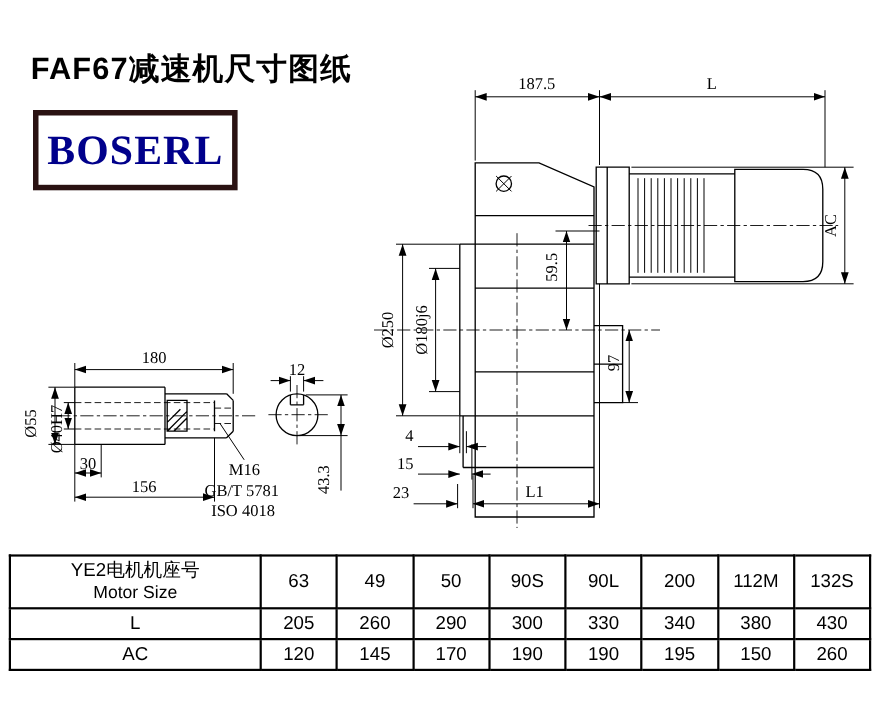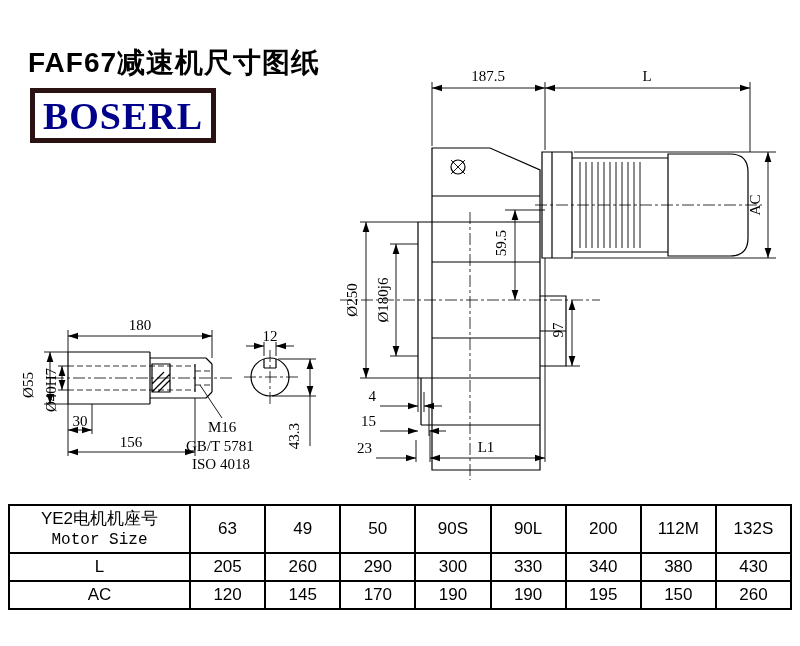--- a/index.html
+++ b/index.html
@@ -1,31 +1,31 @@
 <!DOCTYPE html>
 <html><head>
 <meta charset="utf-8">
 <style>
   * { margin:0; padding:0; box-sizing:border-box; }
   html,body { width:800px; height:646px; background:#ffffff; font-family:"Liberation Sans", sans-serif; position:relative; overflow:hidden; }
   .title { position:absolute; left:28px; top:12px; font-size:28px; font-weight:bold; color:#000; letter-spacing:1px;margin-top:32px; }
-  .logo { position:absolute; left:30px; top:88px; width:186px; height:55px; border:5px solid #2a1212; background:#fff; display:flex; align-items:center; justify-content:center; }
+  .logo { position:absolute; left:30px; top:100px; width:186px; height:73px; border:5px solid #2a1212; background:#fff; display:flex; align-items:center; justify-content:center; }
   .logo span { font-family:"Liberation Serif", serif; font-size:38px; font-weight:bold; color:#00008b; letter-spacing:1px; line-height:1; }
   svg.drawing { position:absolute; left:0; top:0; }
   svg text { font-family:"Liberation Serif", serif; font-size:15px; fill:#000; }
   .ln  { stroke:#000; stroke-width:1.2; fill:none; }
   .dim { stroke:#000; stroke-width:0.9; fill:none; }
   .cl  { stroke:#000; stroke-width:0.8; stroke-dasharray:12 3 3 3; fill:none; }
   .hid { stroke:#000; stroke-width:0.8; stroke-dasharray:6 3; fill:none; }
   table.dims { position:absolute; left:8px; top:504px; width:784px; border-collapse:collapse; text-align:center; table-layout:fixed; }
   table.dims th, table.dims td { border:2px solid #000; font-weight:normal; font-size:17px; color:#000; padding:1px 0; height:28px; }
   table.dims tr.hdr th { height:48px; }
-  .label-col { width:181px; }
+  .label-col { width:228px; }
   .cn-line { font-size:17px; line-height:1.3; }
-  .en-line { font-family:Liberation Mono, monospace; font-size:16px; line-height:1.3; }
+  .en-line { font-family:Liberation Sans, sans-serif; font-size:16px; line-height:1.3; }
 </style>
 </head>
 <body>
 
 <svg class="drawing" width="800" height="500" viewBox="0 0 800 500">
   <defs>
     <marker id="arr" viewBox="0 0 10 8" refX="9.5" refY="4" markerWidth="11" markerHeight="9" orient="auto-start-reverse" markerUnits="userSpaceOnUse">
       <path d="M0 0.8 L9.5 4 L0 7.2 Z" fill="#000"></path>
     </marker>
   </defs>

